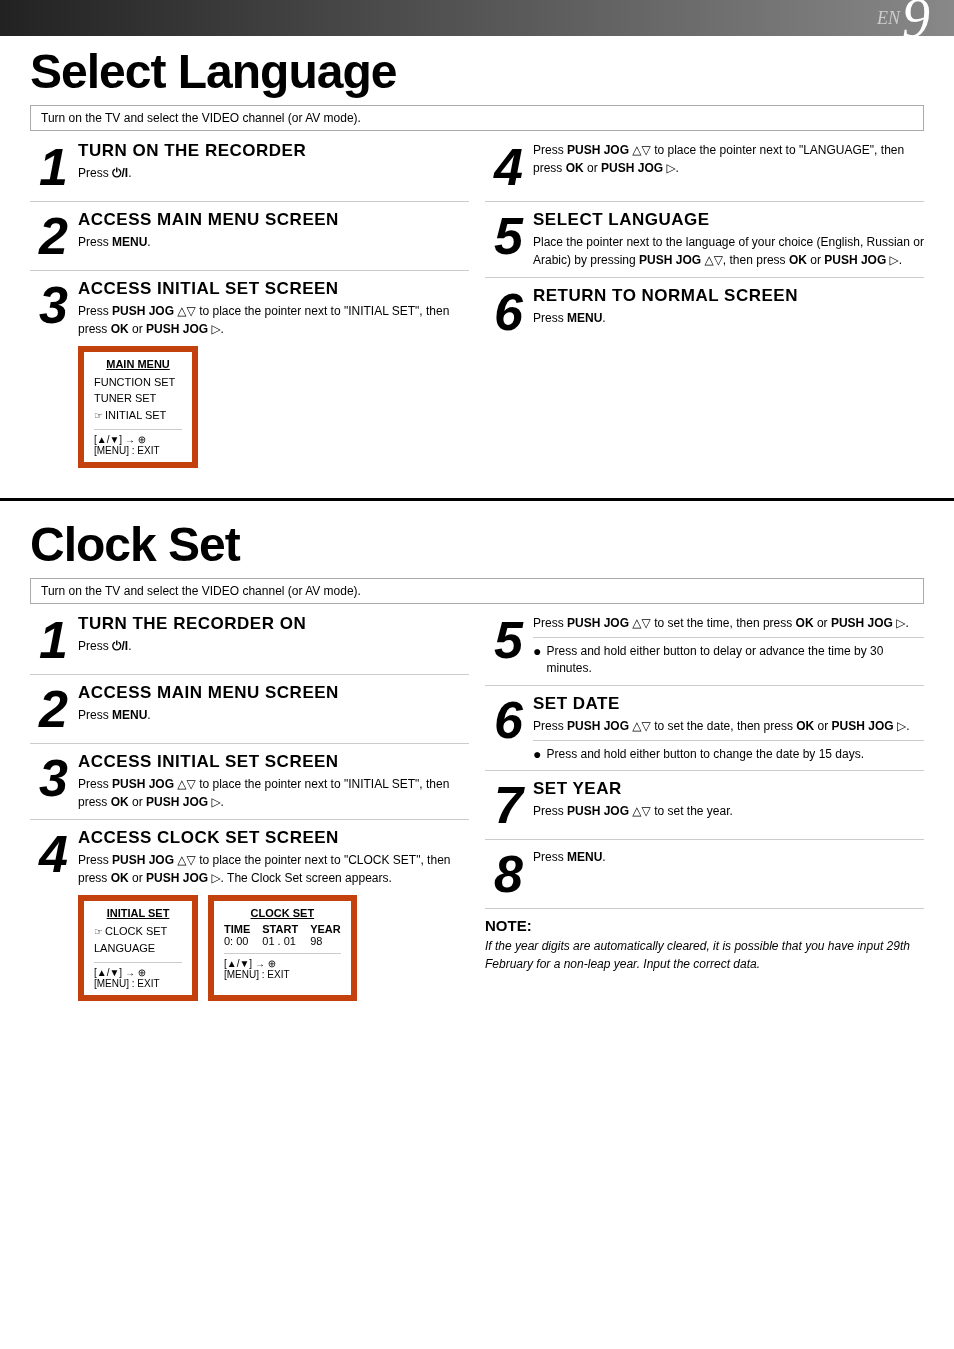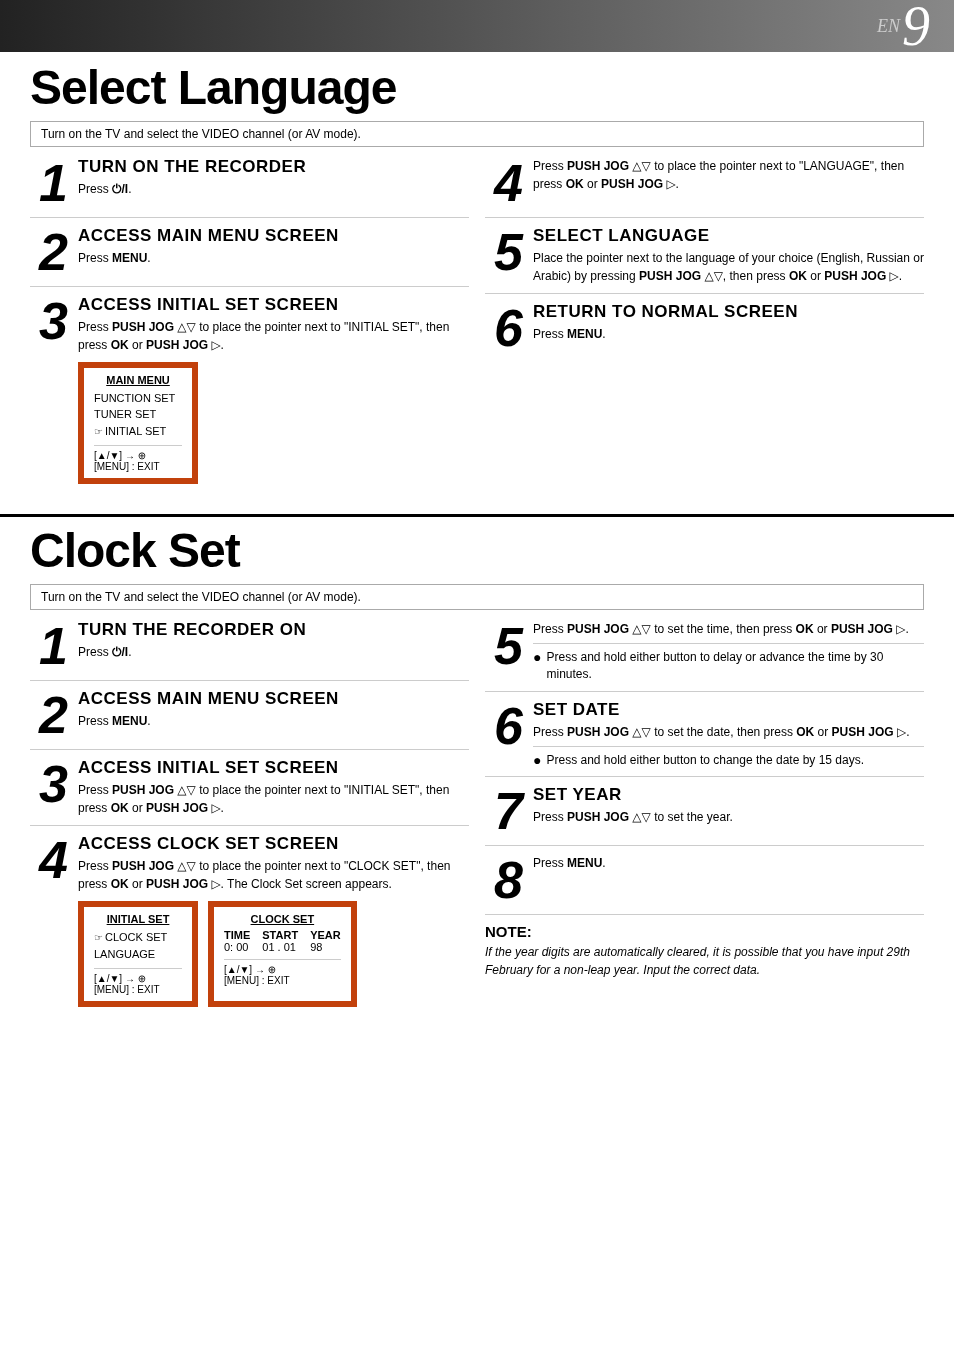--- a/index.html
+++ b/index.html
@@ -7,21 +7,21 @@
       background: #fff;
       font-family: Arial, Helvetica, sans-serif;
       font-size: 13px;
       color: #000;
       width: 954px;
     }
 
     
     .header {
       background: linear-gradient(to right, #222, #888);
-      height: 52px;
+      height: 36px;
       display: flex;
       align-items: center;
       justify-content: flex-end;
       padding-right: 24px;
     }
     .header-en {
       font-size: 18px;
       color: #ccc;
       font-style: italic;
       font-family: Georgia, serif;
@@ -173,21 +173,21 @@
       margin-bottom: 3px;
     }
     .note-body {
       font-size: 12px;
       font-style: italic;
       line-height: 1.5;
     }
 
     
     .section2 {
-      padding: 8px 30px 14px 30px;
+      padding: 18px 30px 14px 30px;
     }
   </style>
 </head>
 <body>
 
 <div class="header">
   <span class="header-en">EN</span>
   <span class="header-num">9</span>
 </div>
 

